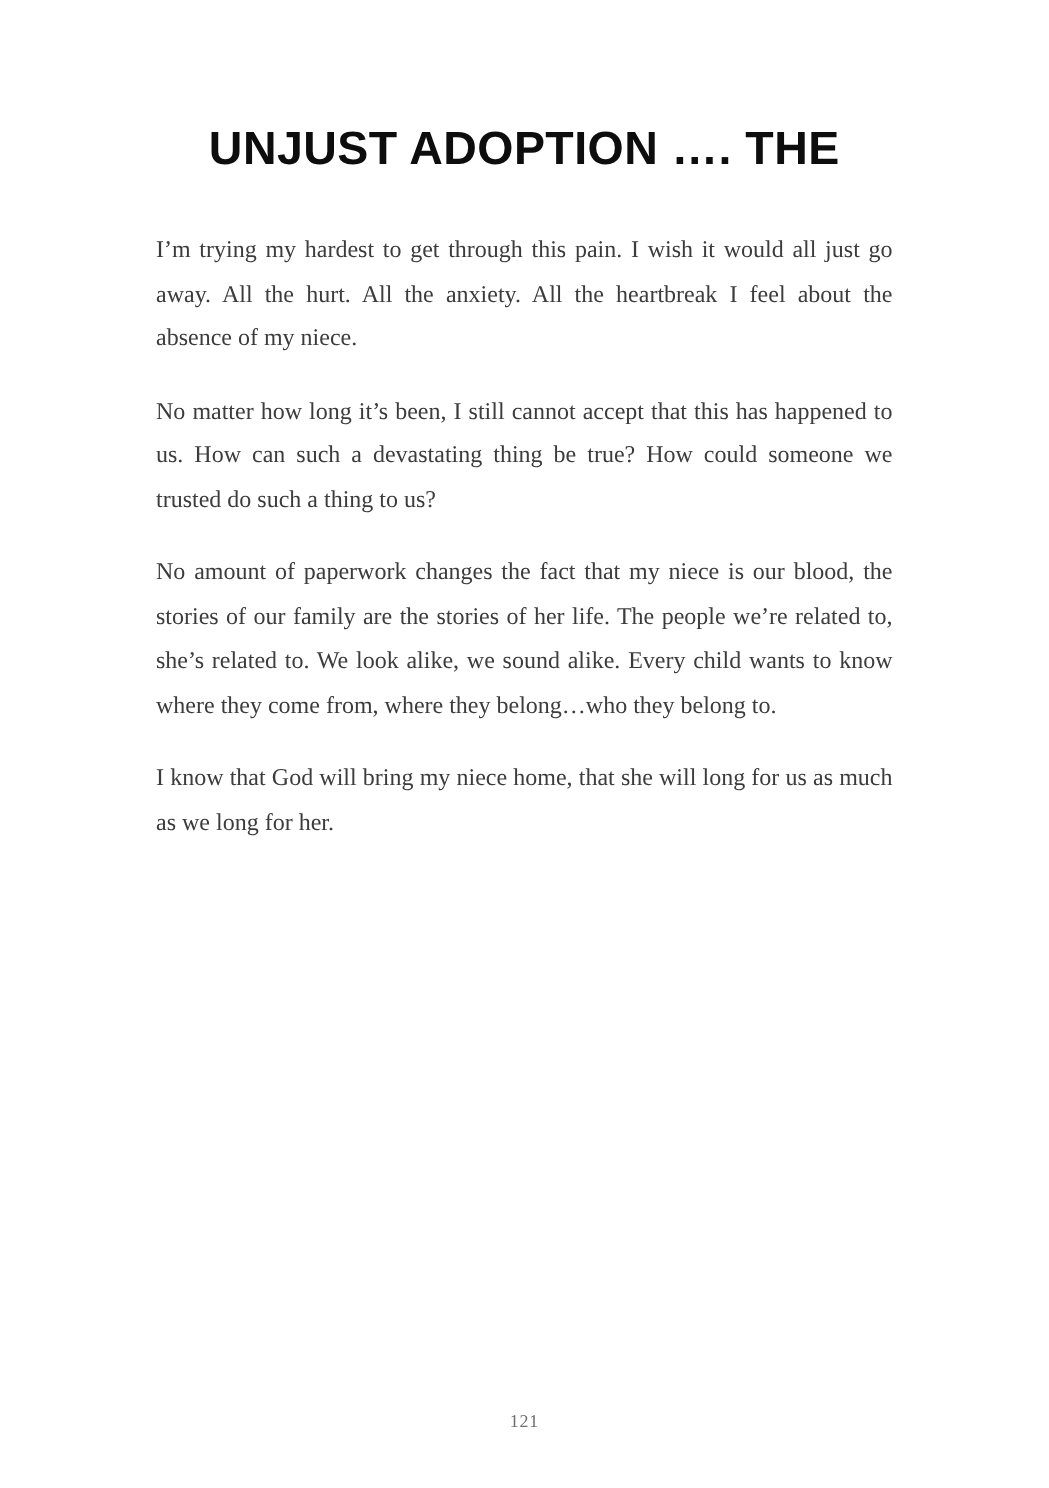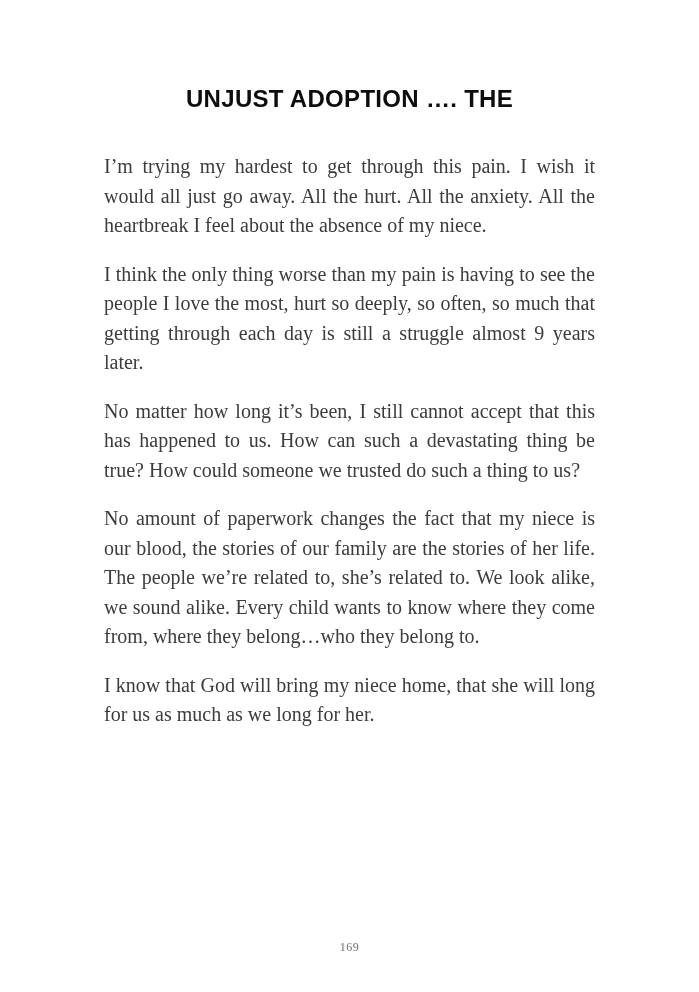--- a/index.html
+++ b/index.html
@@ -13,34 +13,34 @@
     height: 992px;
     margin: 0 auto;
     background: #ffffff;
     overflow: hidden;
   }
   .chapter-title {
     margin: 76px 58px 0 58px;
     text-align: center;
     font-family: "Liberation Sans", "DejaVu Sans", sans-serif;
     font-weight: 700;
-    font-size: 24px;
+    font-size: 31px;
     line-height: 45px;
     color: #0d0d0d;
     letter-spacing: 0.3px;
   }
   .chapter-title .title-line {
     display: block;
   }
   .body-text {
     margin: 31px 104px 0 104px;
   }
   .body-text p {
     font-family: "Liberation Serif", "DejaVu Serif", serif;
-    font-size: 20px;
+    font-size: 16px;
     line-height: 29.5px;
     text-align: justify;
     color: #3c3c3c;
     margin: 0 0 19px 0;
   }
   .page-number {
     position: absolute;
     left: 0;
     right: 0;
     bottom: 37px;
@@ -55,21 +55,20 @@
 <body>
 
 <div class="page">
 
   <h1 class="chapter-title">
     <span class="title-line">UNJUST ADOPTION …. THE</span>
   </h1>
 
   <div class="body-text">
     <p>I’m trying my hardest to get through this pain. I wish it would all just go away. All the hurt. All the anxiety. All the heartbreak I feel about the absence of my niece.</p>
-    <p>I think the only thing worse than my pain is having to see the people I love the most, hurt so deeply, so often, so much that getting through each day is still a struggle almost 9 years later.</p>
     <p>No matter how long it’s been, I still cannot accept that this has happened to us. How can such a devastating thing be true? How could someone we trusted do such a thing to us?</p>
     <p>No amount of paperwork changes the fact that my niece is our blood, the stories of our family are the stories of her life. The people we’re related to, she’s related to. We look alike, we sound alike. Every child wants to know where they come from, where they belong…who they belong to.</p>
     <p>I know that God will bring my niece home, that she will long for us as much as we long for her.</p>
   </div>
 
-  <div class="page-number">169</div>
+  <div class="page-number">121</div>
 
 </div>
 
 </body></html>

